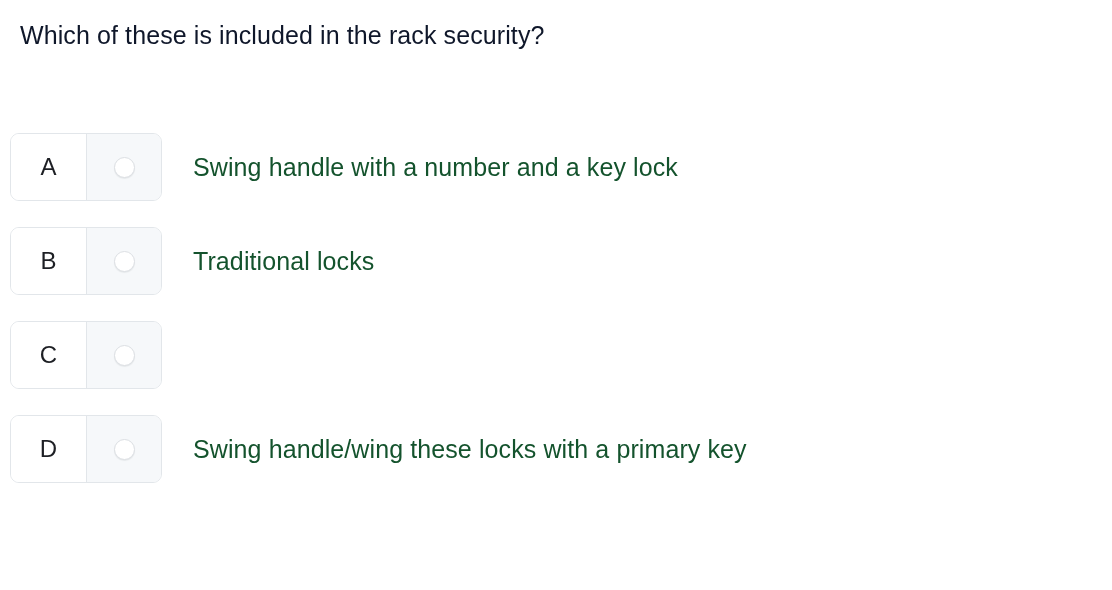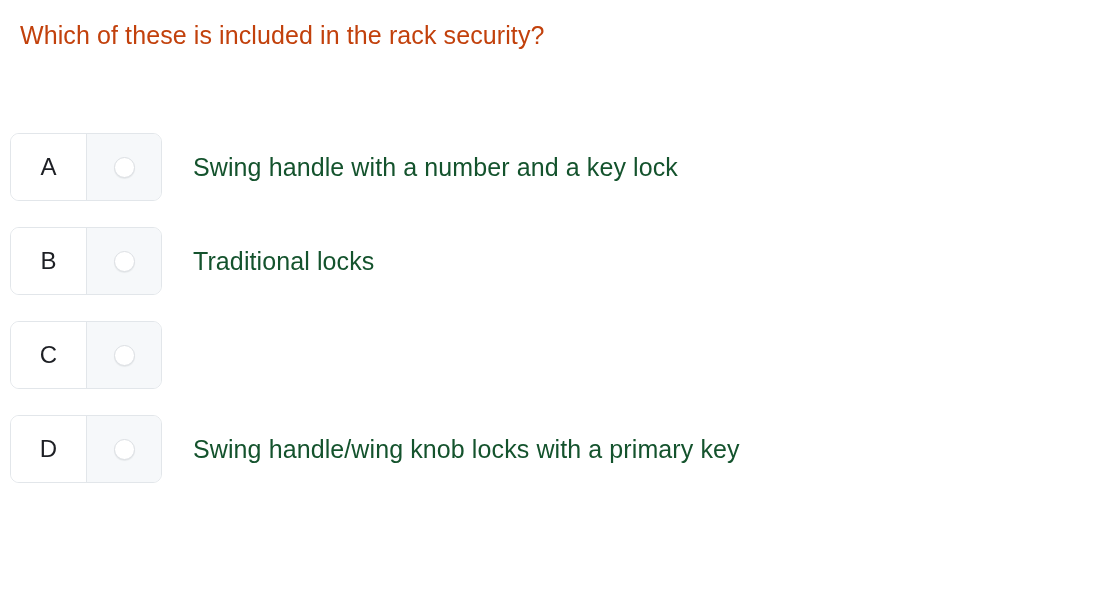--- a/index.html
+++ b/index.html
@@ -21,21 +21,21 @@
     height: 590px;
     box-sizing: border-box;
   }
 
   .question {
     position: absolute;
     left: 20px;
     top: 18px;
     font-size: 25px;
     line-height: 34px;
-    color: #c2410c;
+    color: #0f172a;
     letter-spacing: 0.1px;
     white-space: nowrap;
   }
 
   .options {
     position: absolute;
     left: 0;
     top: 133px;
     width: 1112px;
   }
@@ -144,17 +144,17 @@
       </div>
     </div>
 
     <div class="option-row">
       <div class="option-control">
         <div class="letter-cell">D</div>
         <div class="radio-cell">
           <span class="radio-dot"></span>
         </div>
       </div>
-      <div class="option-text">Swing handle/wing knob locks with a primary key</div>
+      <div class="option-text">Swing handle/wing these locks with a primary key</div>
     </div>
 
   </div>
 </div>
 
 </body></html>

